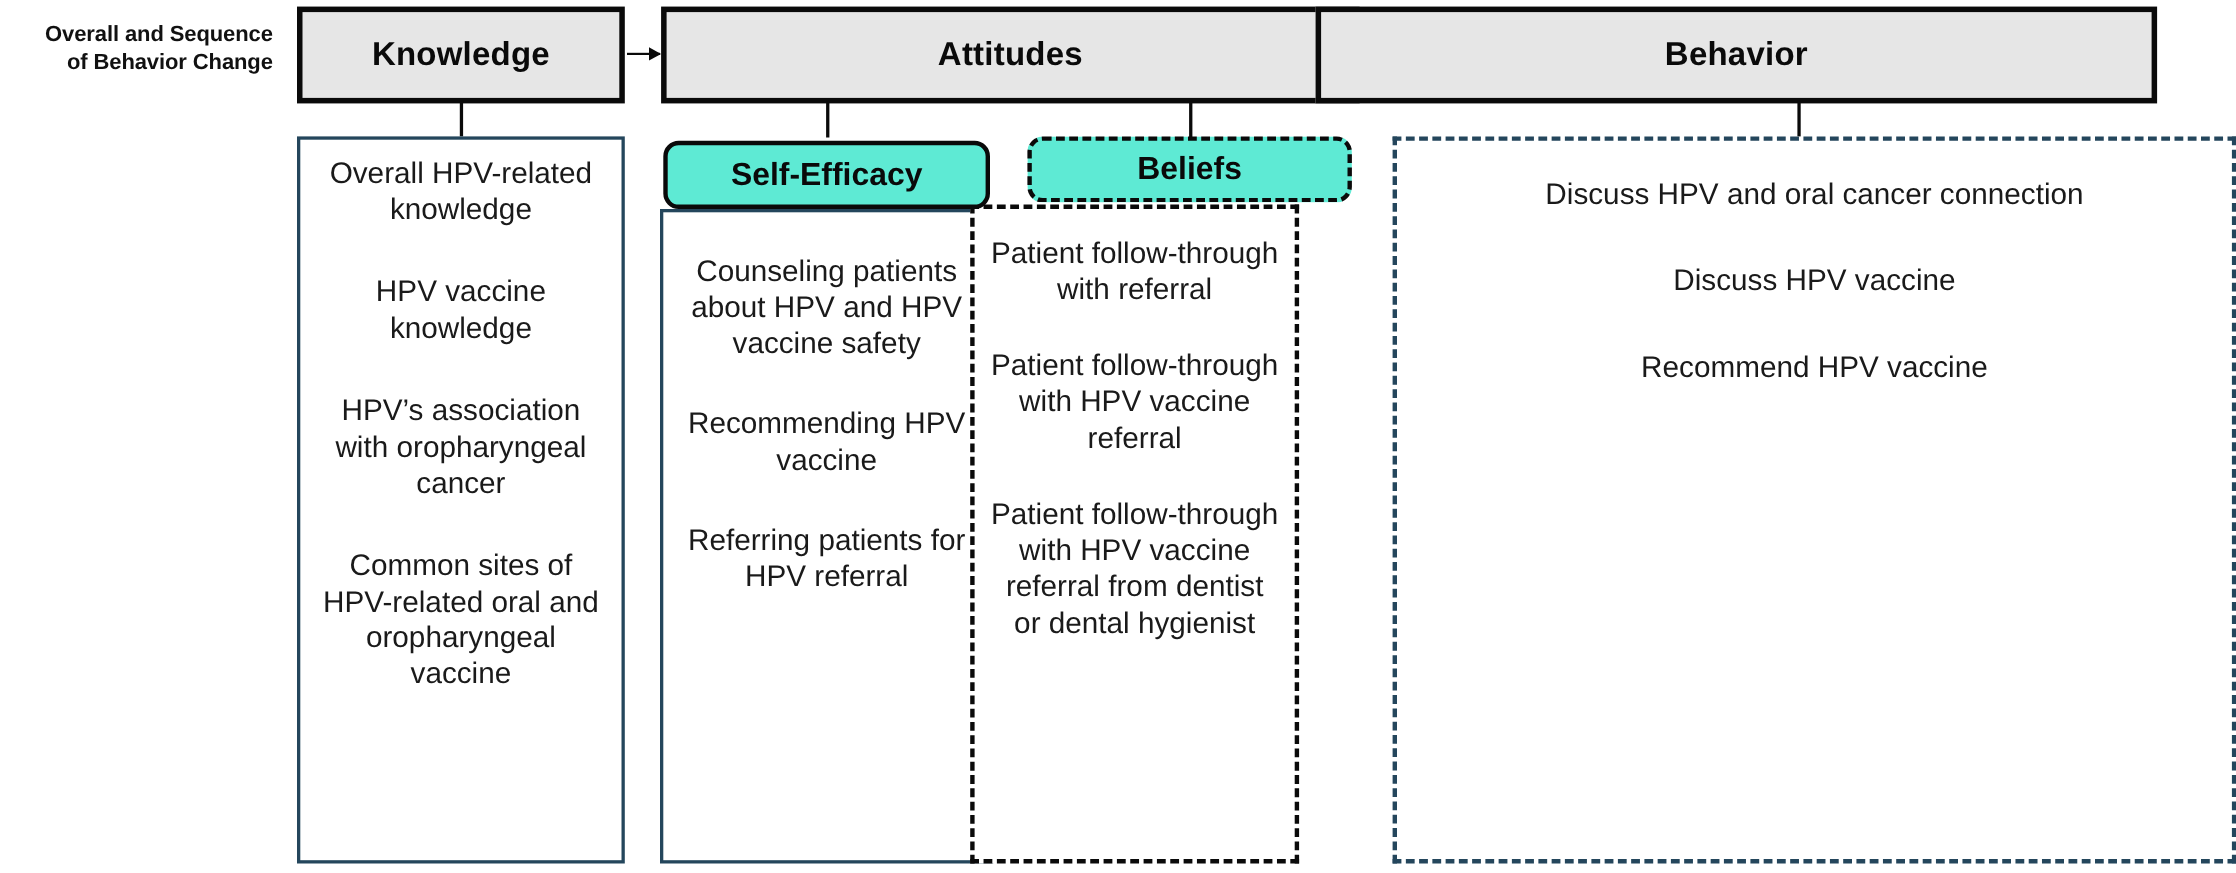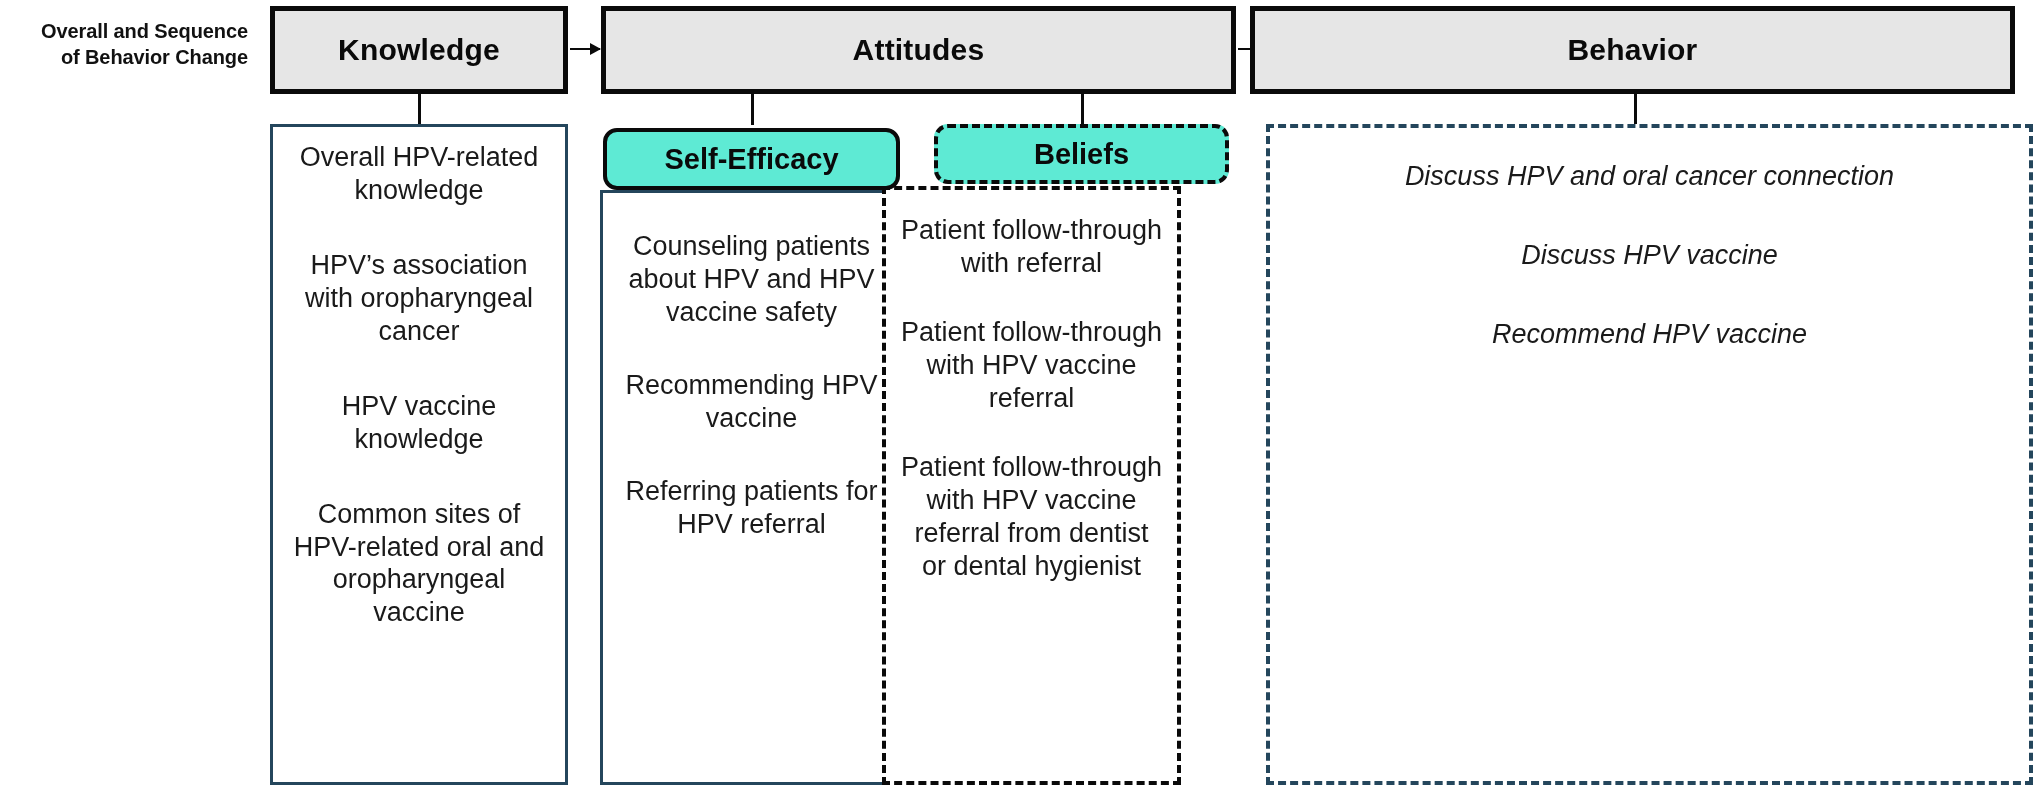--- a/index.html
+++ b/index.html
@@ -33,21 +33,21 @@
     border:5px solid #0a0a0a;
     box-sizing:border-box;
     display:flex;align-items:center;justify-content:center;
     font-size:30px;
     font-weight:bold;
     color:#0a0a0a;
     letter-spacing:0.2px;
   }
   #dom-knowledge{left:270px;width:298px;justify-content:center;}
   #dom-attitudes{left:601px;width:635px;}
-  #dom-behavior{left:1250px;width:765px;justify-content:center;}
+  #dom-behavior{left:1196px;width:765px;justify-content:center;}
 
   
   .arrow{
     position:absolute;
     top:48px;
     height:2px;
     background:#0a0a0a;
   }
   .arrow::after{
     content:"";
@@ -124,21 +124,20 @@
     left:882px;top:186px;width:299px;height:599px;
     border:4px dashed #0a0a0a;
     padding-top:24px;
   }
   #panel-beliefs .item{margin-bottom:36px;}
 
   #panel-behavior{
     left:1266px;top:124px;width:767px;height:661px;
     border:4px dashed #24465c;
     padding-top:32px;
-    font-style:italic;
   }
   #panel-behavior .item{margin-bottom:46px;}
 </style>
 </head>
 <body>
 
 <div id="caption">
   <div>Overall and Sequence</div>
   <div>of Behavior Change</div>
 </div>
@@ -162,22 +161,22 @@
 
 <div class="sub-header" id="hdr-selfeff">
   <span>Self-Efficacy</span>
 </div>
 <div class="sub-header" id="hdr-beliefs">
   <span>Beliefs</span>
 </div>
 
 <div class="panel" id="panel-knowledge">
   <div class="item">Overall HPV-related knowledge</div>
+  <div class="item">HPV vaccine knowledge</div>
   <div class="item">HPV’s association with oropharyngeal cancer</div>
-  <div class="item">HPV vaccine knowledge</div>
   <div class="item">Common sites of HPV-related oral and oropharyngeal vaccine</div>
 </div>
 
 <div class="panel" id="panel-selfeff">
   <div class="item">Counseling patients about HPV and HPV vaccine safety</div>
   <div class="item">Recommending HPV vaccine</div>
   <div class="item">Referring patients for HPV referral</div>
 </div>
 
 <div class="panel" id="panel-beliefs">

